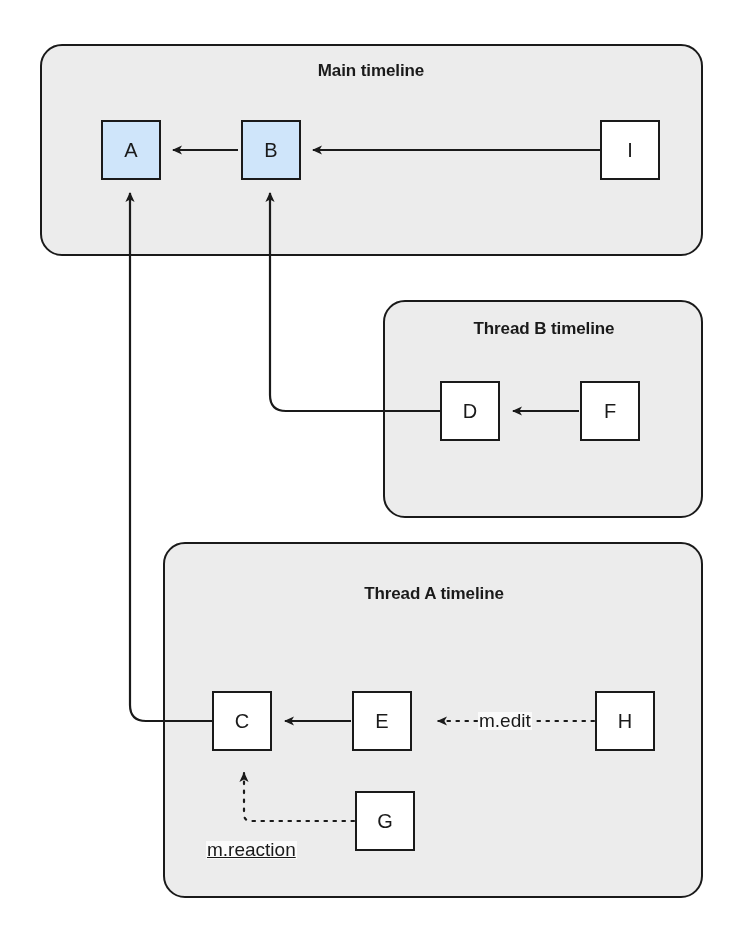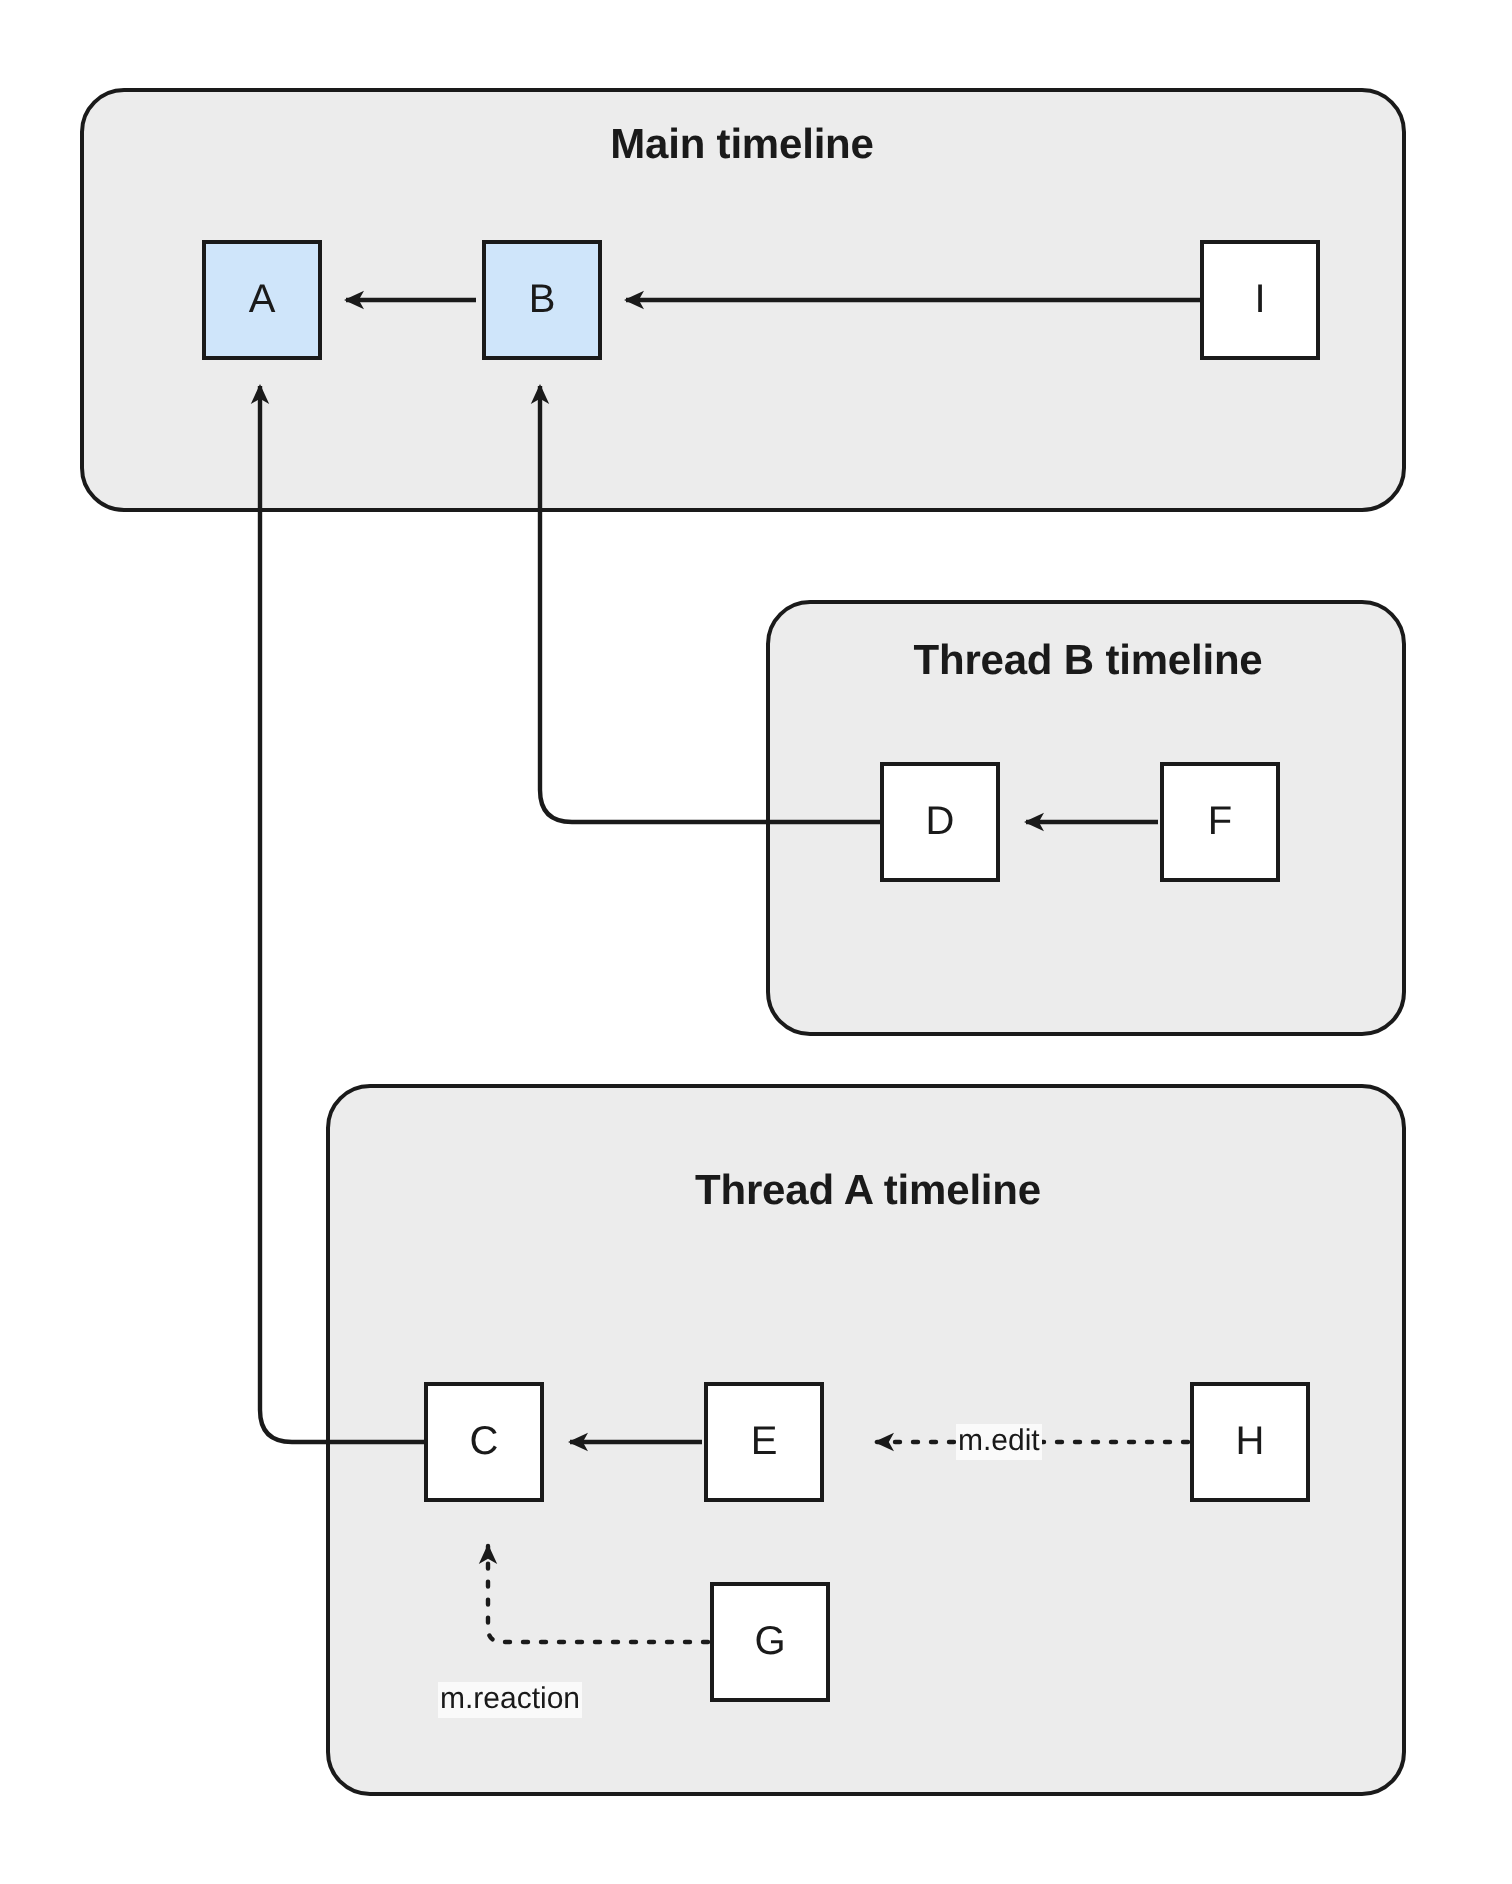--- a/index.html
+++ b/index.html
@@ -24,21 +24,21 @@
   }
   .container-box {
     position: absolute;
     background: #ececec;
     border: 2px solid #1a1a1a;
     border-radius: 22px;
     box-sizing: border-box;
   }
   .container-title {
     position: absolute;
-    font-size: 21px;
+    font-size: 17px;
     font-weight: bold;
     color: #1a1a1a;
     text-align: center;
     white-space: nowrap;
     transform: translateX(-50%);
     letter-spacing: -0.1px;
   }
   .node-box {
     position: absolute;
     width: 60px;
@@ -51,21 +51,21 @@
     justify-content: center;
     font-size: 20px;
     color: #1a1a1a;
     line-height: 1;
   }
   .node-box.highlight {
     background: #cfe5fa;
   }
   .edge-label {
     position: absolute;
-    font-size: 15px;
+    font-size: 19px;
     color: #1a1a1a;
     background: #fafafa;
     white-space: nowrap;
     padding: 0 1px;
     line-height: 18px;
   }
 </style>
 </head>
 <body>
 
@@ -136,15 +136,15 @@
   <div class="node-box" style="left:212px; top:691px;">C</div>
 
   <div class="node-box" style="left:352px; top:691px;">E</div>
 
   <div class="node-box" style="left:595px; top:691px;">H</div>
 
   <div class="node-box" style="left:355px; top:791px;">G</div>
 
   <div class="edge-label" style="left:478px; top:712px;">m.edit</div>
 
-  <div class="edge-label" style="left:219px; top:841px;">m.reaction</div>
+  <div class="edge-label" style="left:206px; top:841px;text-decoration:underline;">m.reaction</div>
 
 </div>
 
 </body></html>

